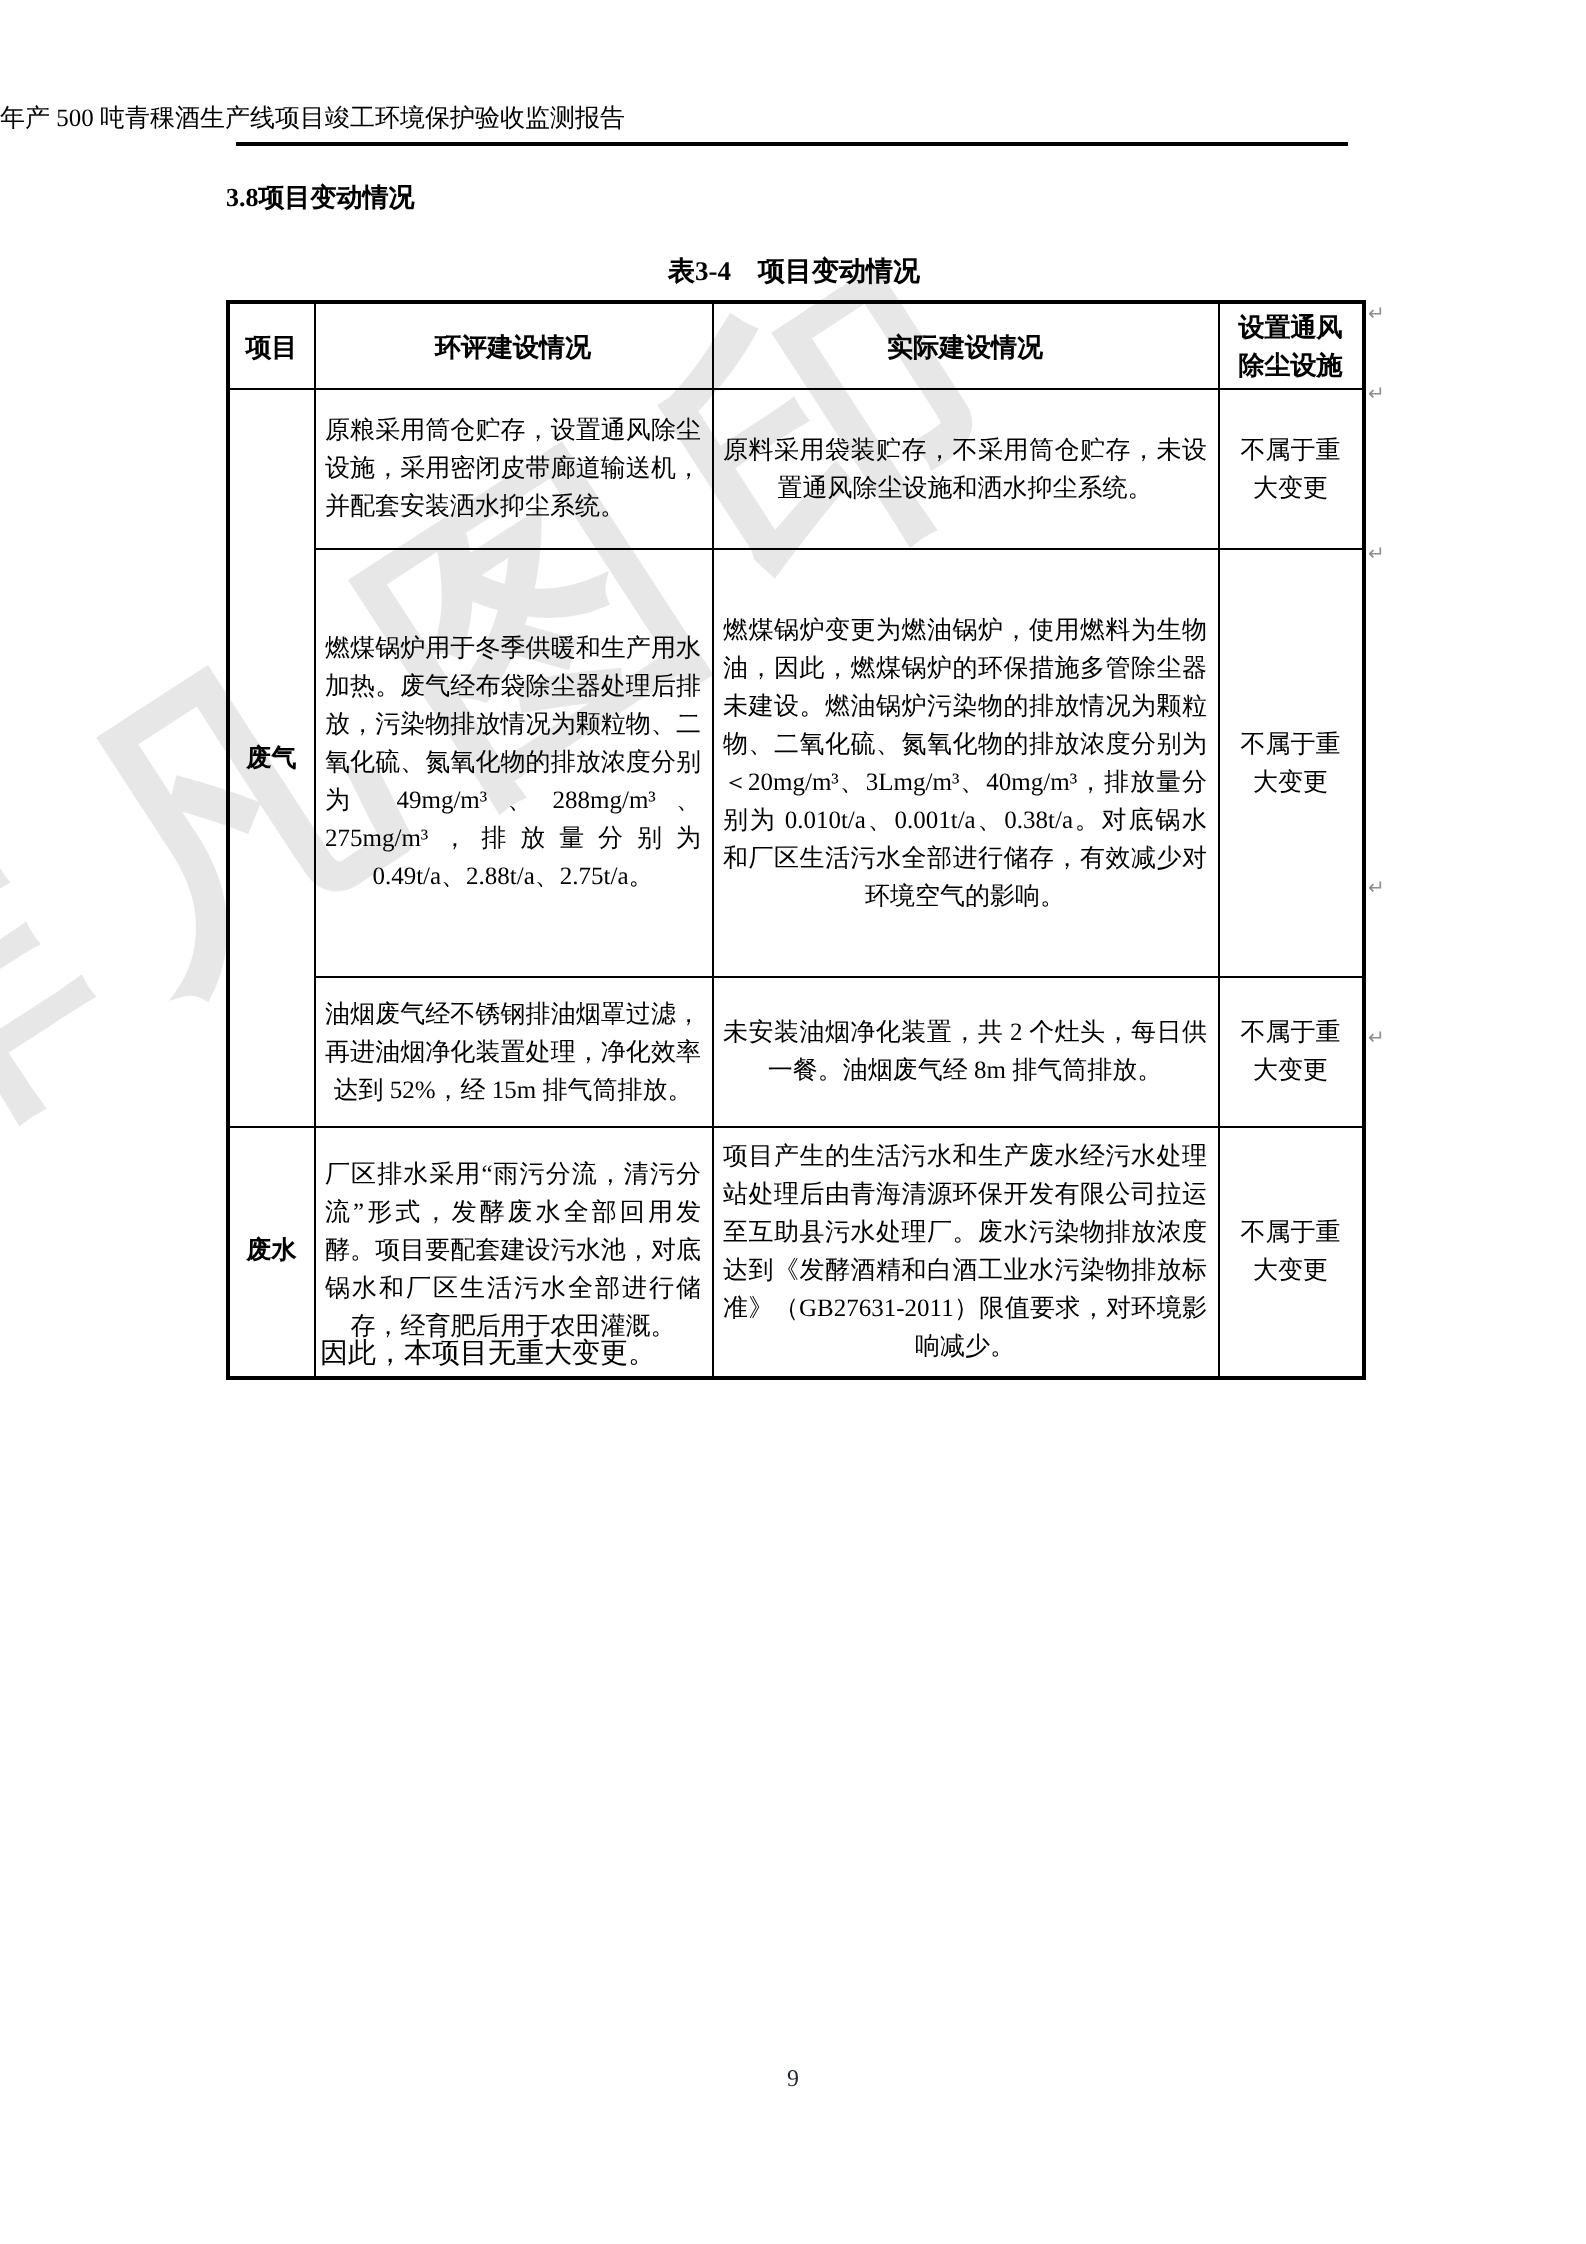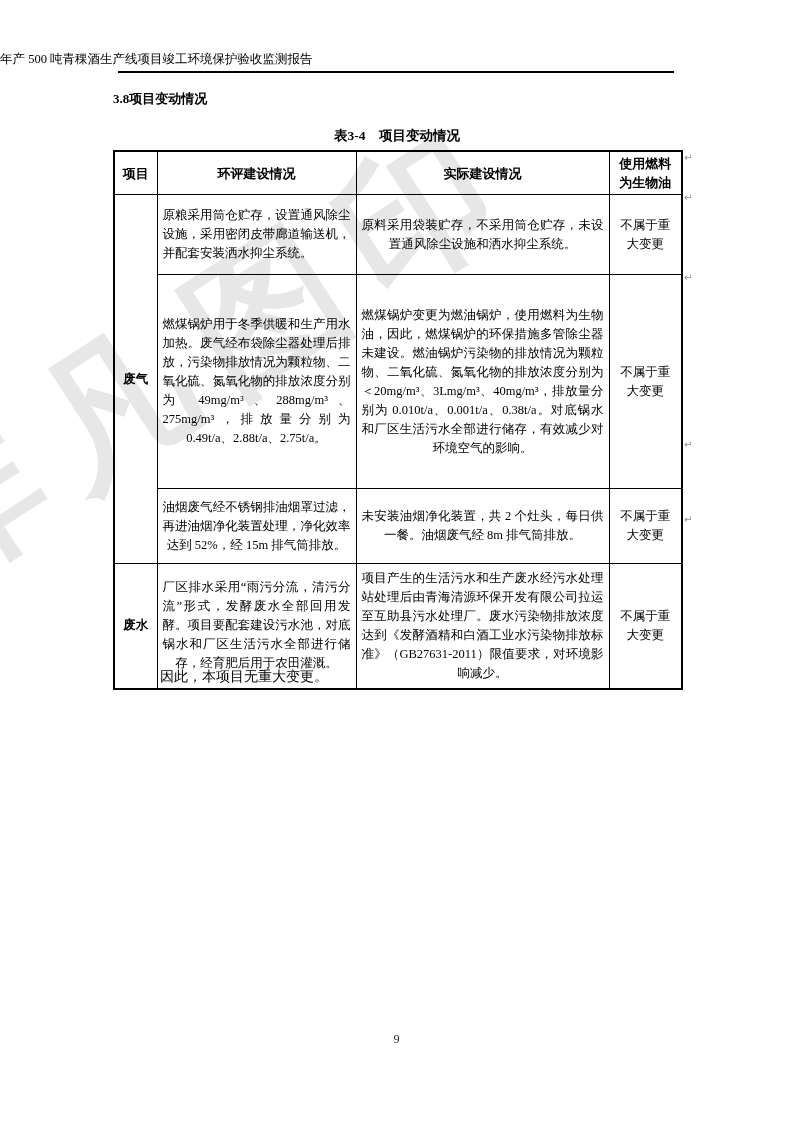--- a/index.html
+++ b/index.html
@@ -152,21 +152,21 @@
       <col class="col-cat">
       <col class="col-env">
       <col class="col-act">
       <col class="col-major">
     </colgroup>
     <thead>
       <tr class="hrow">
         <th>项目</th>
         <th>环评建设情况</th>
         <th>实际建设情况</th>
-        <th>使用燃料为生物油</th>
+        <th>设置通风除尘设施</th>
       </tr>
     </thead>
     <tbody>
       <tr class="r1">
         <td class="cat" rowspan="3">废气</td>
         <td class="cell left-last">原粮采用筒仓贮存，设置通风除尘设施，采用密闭皮带廊道输送机，并配套安装洒水抑尘系统。</td>
         <td class="cell">原料采用袋装贮存，不采用筒仓贮存，未设置通风除尘设施和洒水抑尘系统。</td>
         <td class="verdict">不属于重大变更</td>
       </tr>
       <tr class="r2">

